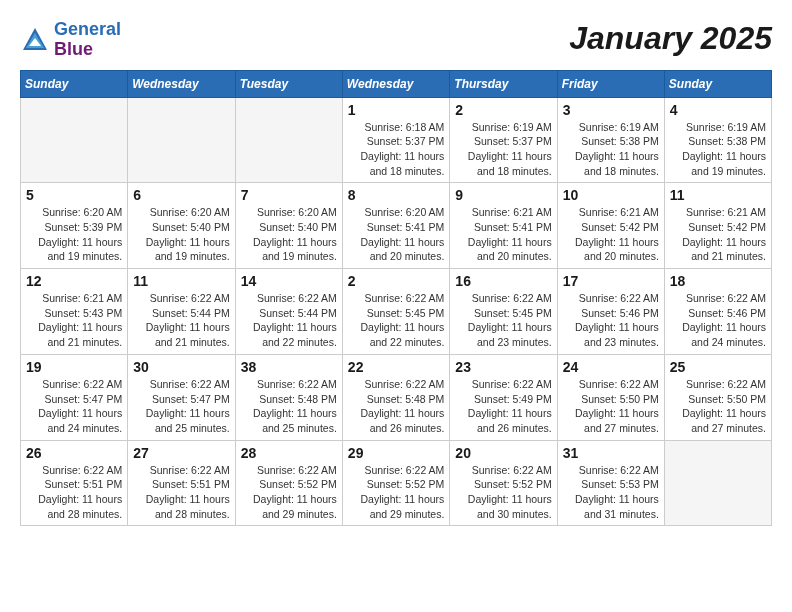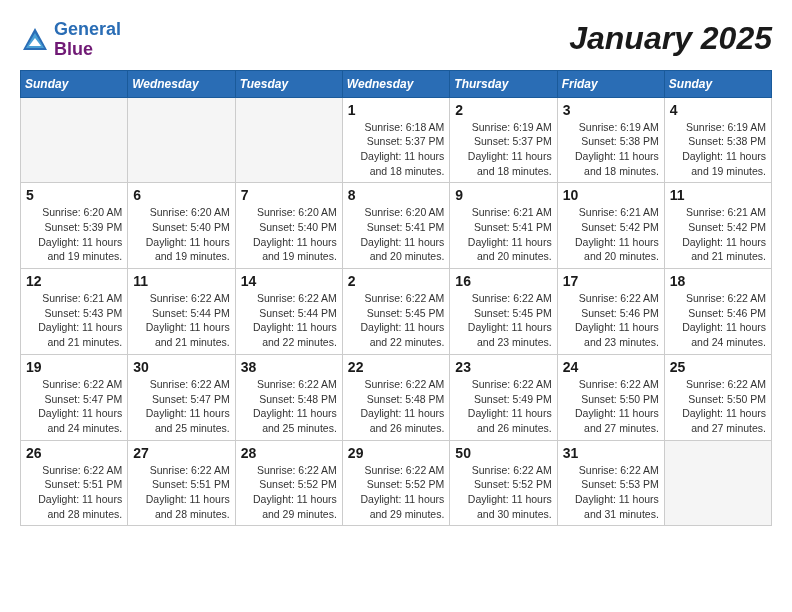--- a/index.html
+++ b/index.html
@@ -301,21 +301,21 @@
 Sunset: 5:52 PM
 Daylight: 11 hours and 29 minutes.</div>
         </td>
         <td>
           <span class="day-number">29</span>
           <div class="day-info" style="white-space: pre-line;">Sunrise: 6:22 AM
 Sunset: 5:52 PM
 Daylight: 11 hours and 29 minutes.</div>
         </td>
         <td>
-          <span class="day-number">50</span>
+          <span class="day-number">20</span>
           <div class="day-info" style="white-space: pre-line;">Sunrise: 6:22 AM
 Sunset: 5:52 PM
 Daylight: 11 hours and 30 minutes.</div>
         </td>
         <td>
           <span class="day-number">31</span>
           <div class="day-info" style="white-space: pre-line;">Sunrise: 6:22 AM
 Sunset: 5:53 PM
 Daylight: 11 hours and 31 minutes.</div>
         </td>

